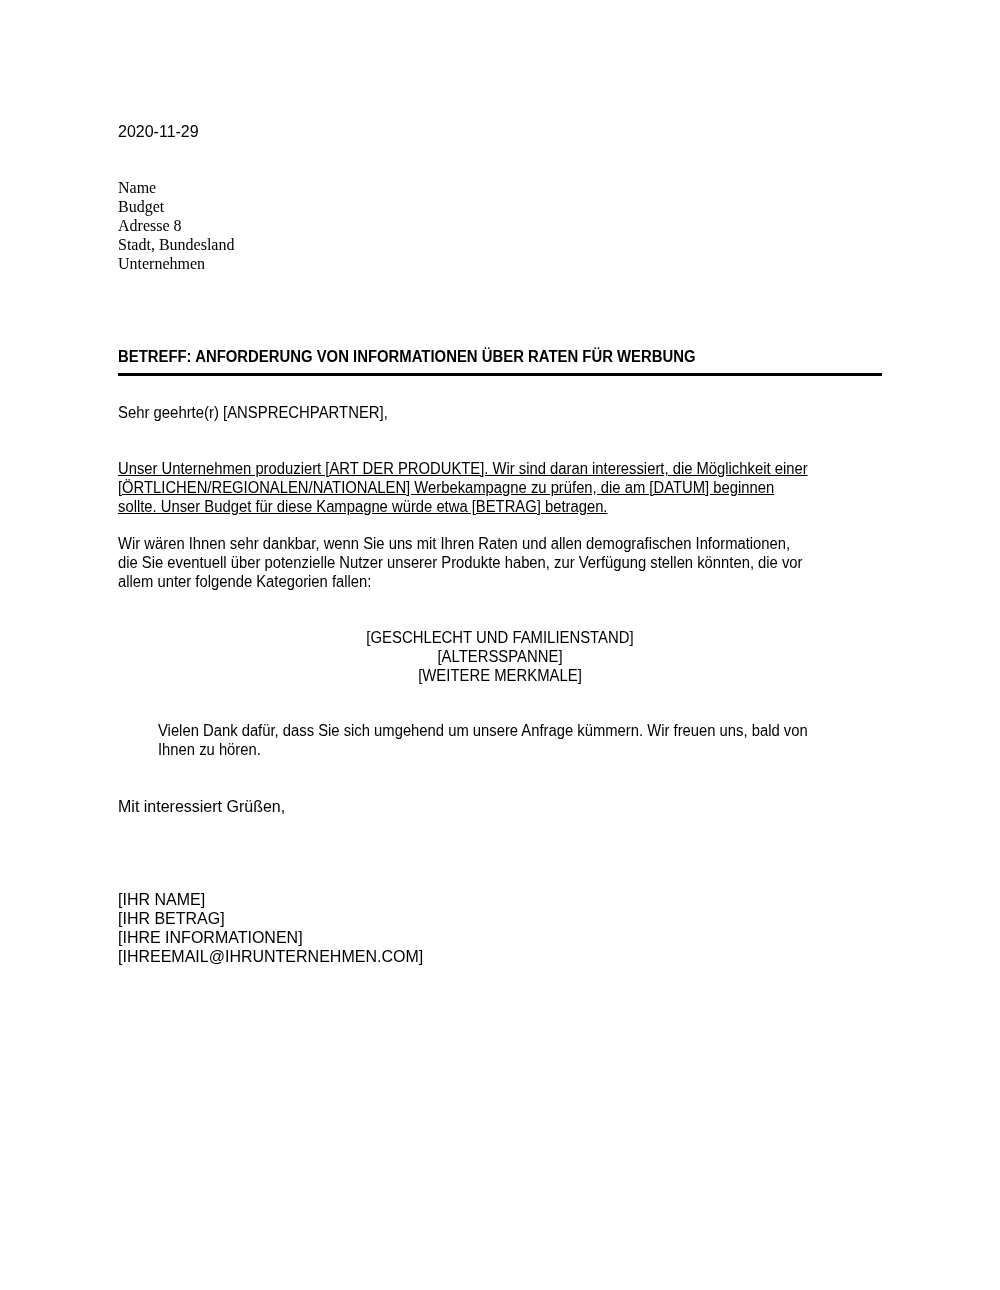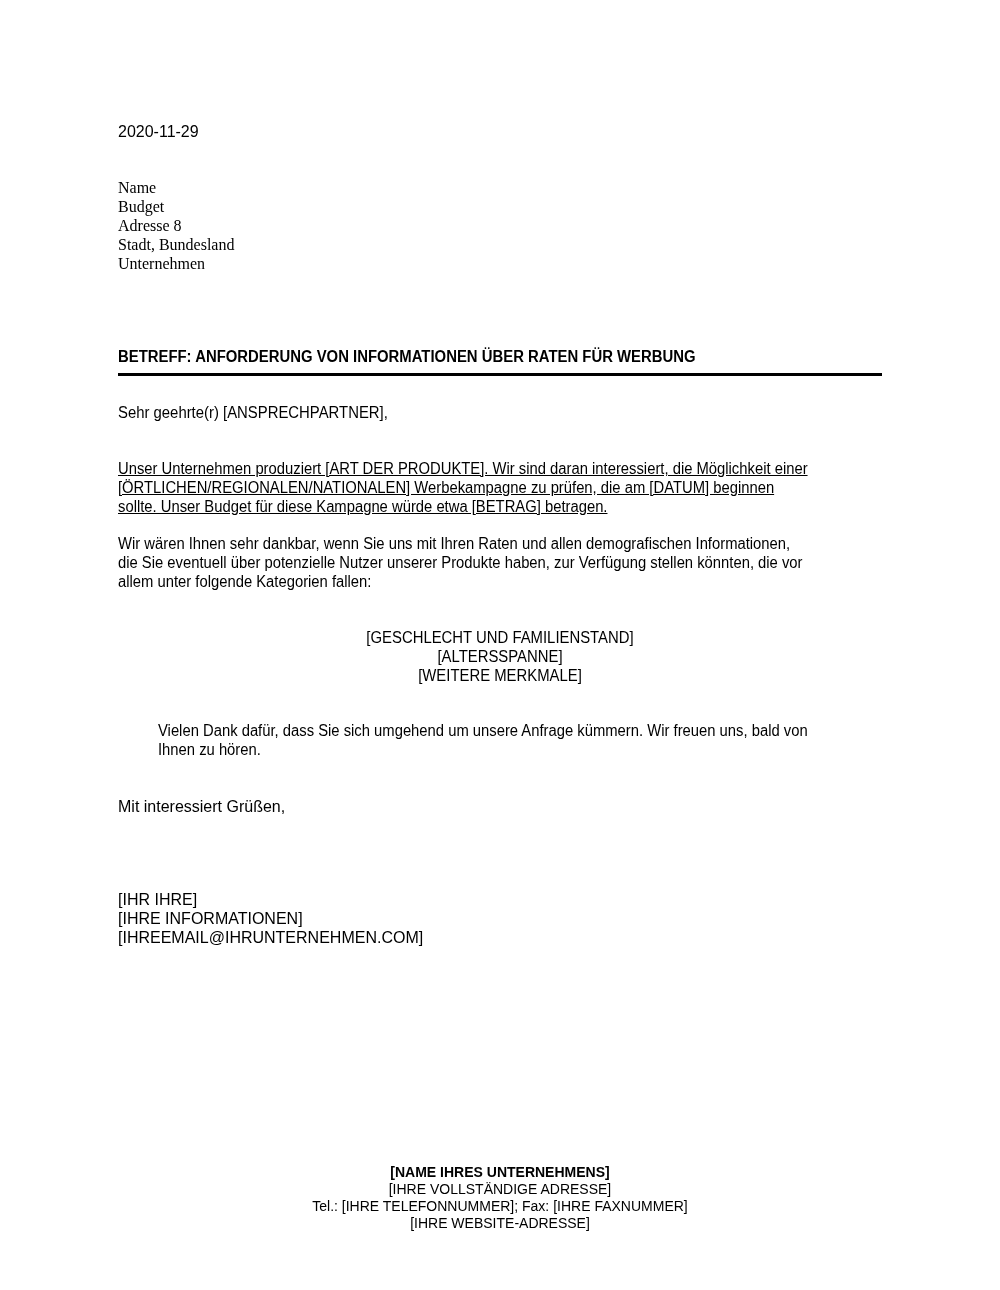--- a/index.html
+++ b/index.html
@@ -67,25 +67,20 @@
   </div>
 
   <div class="abs p3">
     <div>Vielen Dank dafür, dass Sie sich umgehend um unsere Anfrage kümmern. Wir freuen uns, bald von</div>
     <div>Ihnen zu hören.</div>
   </div>
 
   <div class="abs line closing">Mit interessiert Grüßen,</div>
 
   <div class="abs sig">
-    <div>[IHR IHRE]</div>
+    <div>[IHR NAME]</div>
+    <div>[IHR BETRAG]</div>
     <div>[IHRE INFORMATIONEN]</div>
     <div>[IHREEMAIL@IHRUNTERNEHMEN.COM]</div>
   </div>
 
-  <div class="abs footer">
-    <div class="bold">[NAME IHRES UNTERNEHMENS]</div>
-    <div>[IHRE VOLLSTÄNDIGE ADRESSE]</div>
-    <div>Tel.: [IHRE TELEFONNUMMER]; Fax: [IHRE FAXNUMMER]</div>
-    <div>[IHRE WEBSITE-ADRESSE]</div>
-  </div>
 
 </div>
 
 </body></html>

